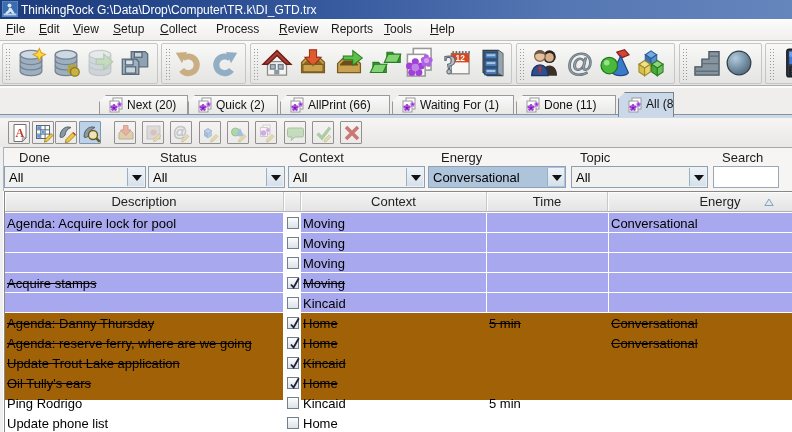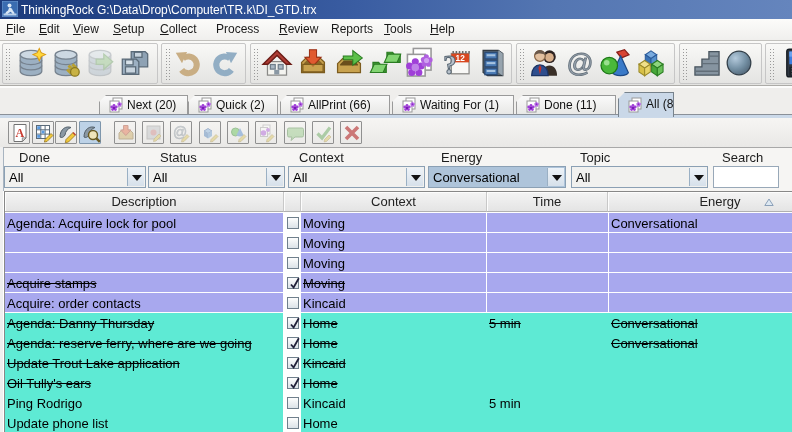--- a/index.html
+++ b/index.html
@@ -62,21 +62,21 @@
   border-left:5px solid transparent; border-right:5px solid transparent; border-top:6px solid #111; }
 #combo-energy { background:#aec4da; }
 #searchfield { position:absolute; top:18px; height:22px; left:709px; width:66px;
   background:#fff; border:1px solid #98a8b8; }
 
 
 #thead { left:4px; top:191px; width:788px; height:21px; overflow:hidden; background:#ebebeb; border-top:1px solid #888; border-left:1px solid #888; }
 .hcell { position:absolute; top:0px; height:20px; background:linear-gradient(#f4f4f4,#e4e4e4);
   border-right:1px solid #c8c8c8; border-bottom:1px solid #b0b0b0;
   box-shadow:inset 1px 1px 0 #fdfdfd; font-size:13px; color:#222; text-align:center; line-height:19px; }
-#tbody { left:5px; top:213px; width:787px; height:220px; background:#5eead4; }
+#tbody { left:5px; top:213px; width:787px; height:187px; background:#a16207; }
 #leftline { left:4px; top:212px; width:1px; height:220px; background:#888; }
 #gutter { left:0; top:147px; width:3px; height:285px; background:#efefef; }
 .row { position:absolute; left:0; width:787px; height:20px; }
 .row.p { background:#a8a8ee; border-bottom:1px solid #fff; }
 .cell { position:absolute; top:0; height:20px; font-size:13px; line-height:21px; white-space:nowrap; color:#000; }
 .c-desc { left:2px; width:274px; }
 .c-ctx  { left:298px; width:180px; }
 .c-time { left:484px; width:115px; }
 .c-nrg  { left:606px; width:178px; }
 .chkcell { position:absolute; left:278px; top:0; width:18px; height:20px; background:#fff; }
@@ -521,21 +521,20 @@
           <svg width="15" height="16" viewBox="0 0 15 16">
             <path d="M4 8.5 l2.6 3 L11.8 2.2" stroke="#20203a" stroke-width="1.8" fill="none"></path>
           </svg>
         </span>
       </span>
       <span class="cell c-ctx strike">Moving</span>
       <span class="vline" style="left:481px"></span>
       <span class="vline" style="left:603px"></span>
     </div>
     <div class="row p" style="top:80px">
-      <span class="cell c-desc">Acquire: order contacts</span>
       <span class="chkcell">
         <span class="chk"></span>
       </span>
       <span class="cell c-ctx">Kincaid</span>
       <span class="vline" style="left:481px"></span>
       <span class="vline" style="left:603px"></span>
     </div>
     <div class="row" style="top:100px">
       <span class="cell c-desc strike">Agenda: Danny Thursday</span>
       <span class="chkcell">

